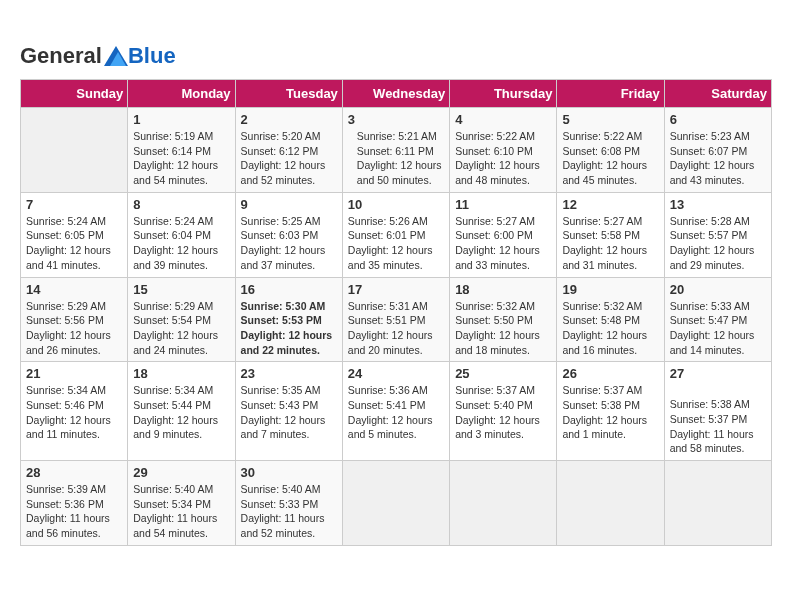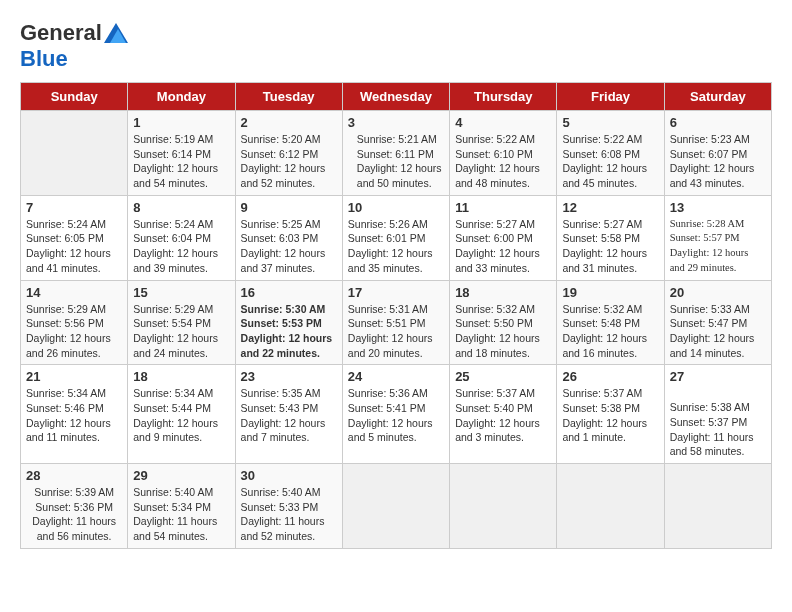--- a/index.html
+++ b/index.html
@@ -11,22 +11,23 @@
       padding: 20px;
     }
     .header {
       display: flex;
       justify-content: space-between;
       align-items: flex-start;
       margin-bottom: 10px;
     }
     .logo {
       display: flex;
-      flex-direction: column;
+      flex-direction: row;
       align-items: flex-start;
+      margin-top: 23px;
     }
     .logo-text {
       display: flex;
       align-items: center;
     }
     .logo-general {
       font-size: 22px;
       font-weight: bold;
       color: #333;
     }
@@ -51,24 +52,24 @@
     .location-title {
       font-size: 16px;
       color: #555;
     }
     .calendar {
       width: 100%;
       border-collapse: collapse;
       font-size: 11px;
     }
     .calendar th {
-      background-color: #b91c1c;
+      background-color: #be185d;
       color: #fff;
       padding: 6px 4px;
-      text-align: center;
+      text-align: right;
       font-size: 13px;
       font-weight: bold;
       border: 1px solid #ccc;
     }
     .calendar td {
       border: 1px solid #ccc;
       vertical-align: top;
       padding: 4px 5px;
       min-height: 80px;
       width: calc(100% / 7);
@@ -210,21 +211,21 @@
         </td>
         <td>
           <span class="day-number">12</span>
           <div class="day-info" style="white-space: pre-line;">Sunrise: 5:27 AM
 Sunset: 5:58 PM
 Daylight: 12 hours
 and 31 minutes.</div>
         </td>
         <td>
           <span class="day-number">13</span>
-          <div class="day-info" style="white-space: pre-line; font-family: Liberation Serif, serif;">Sunrise: 5:28 AM
+          <div class="day-info" style="white-space: pre-line;">Sunrise: 5:28 AM
 Sunset: 5:57 PM
 Daylight: 12 hours
 and 29 minutes.</div>
         </td>
       </tr>
       <tr>
         <td>
           <span class="day-number">14</span>
           <div class="day-info" style="white-space: pre-line;">Sunrise: 5:29 AM
 Sunset: 5:56 PM
@@ -321,21 +322,21 @@
           <span class="day-number">27</span>
           <div class="day-info" style="white-space: pre-line; margin-top: 16px;">Sunrise: 5:38 AM
 Sunset: 5:37 PM
 Daylight: 11 hours
 and 58 minutes.</div>
         </td>
       </tr>
       <tr>
         <td>
           <span class="day-number">28</span>
-          <div class="day-info" style="white-space: pre-line; text-align: center;">Sunrise: 5:39 AM
+          <div class="day-info" style="white-space: pre-line;">Sunrise: 5:39 AM
 Sunset: 5:36 PM
 Daylight: 11 hours
 and 56 minutes.</div>
         </td>
         <td>
           <span class="day-number">29</span>
           <div class="day-info" style="white-space: pre-line;">Sunrise: 5:40 AM
 Sunset: 5:34 PM
 Daylight: 11 hours
 and 54 minutes.</div>

